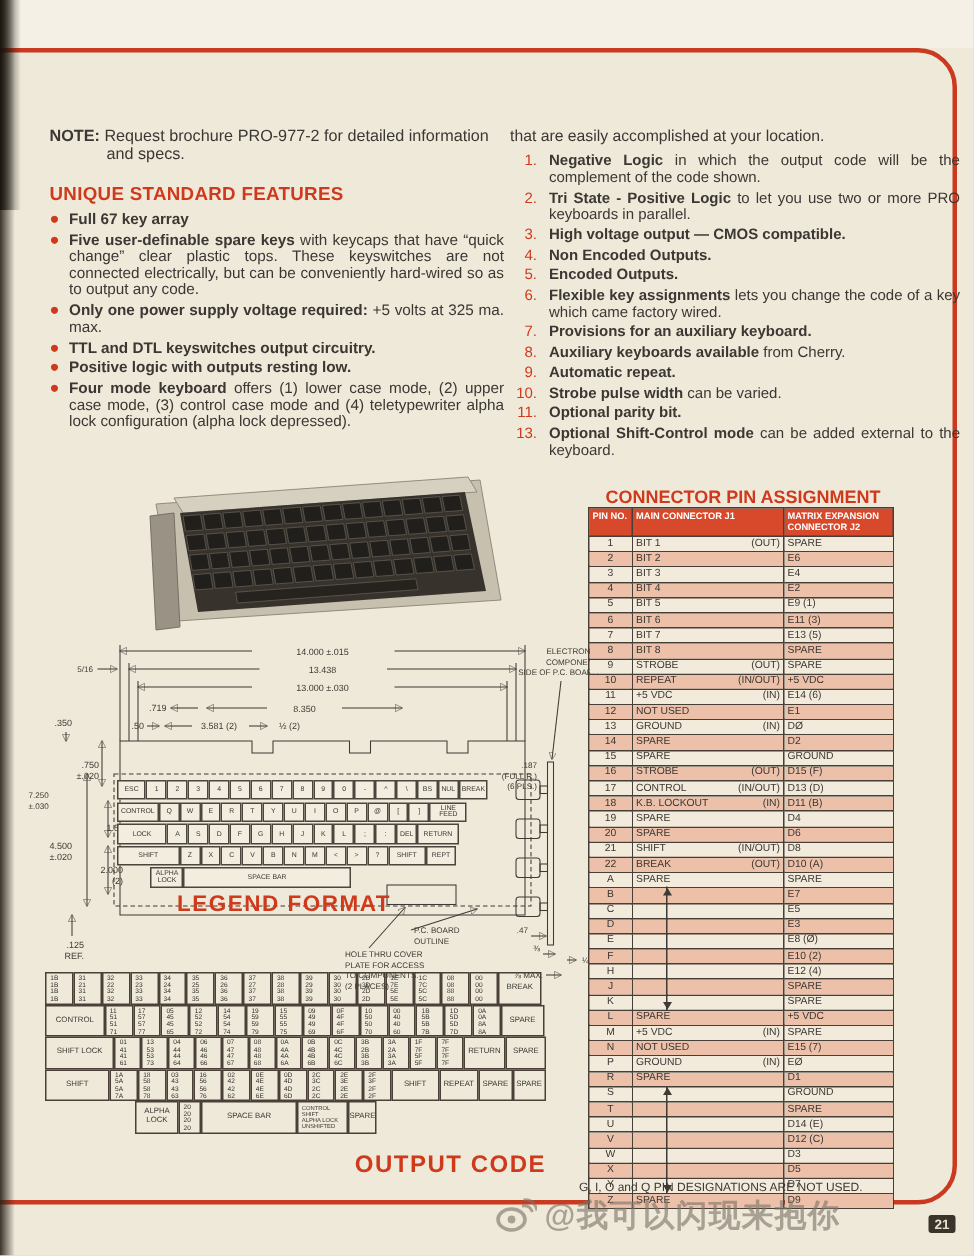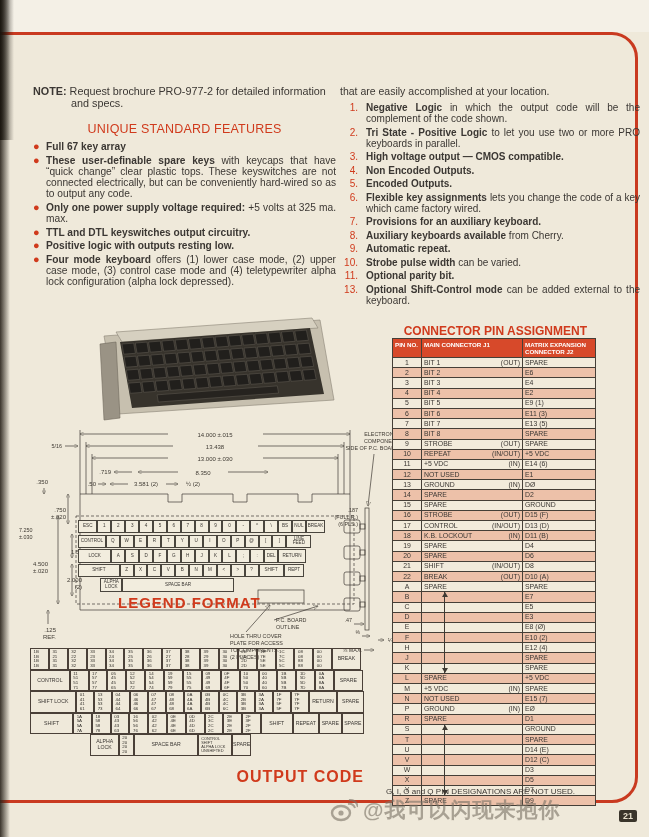--- a/index.html
+++ b/index.html
@@ -13,21 +13,21 @@
   #redframe{position:absolute;left:-22px;top:32px;width:654px;height:765px;
     border:3px solid #c93a20;border-radius:0 26px 26px 0;z-index:1;}
   .red{color:#d03a1c;}
   #title{position:absolute;left:0;top:36px;width:649px;text-align:center;
     font-size:30px;font-weight:bold;color:#d73c1e;letter-spacing:.5px;z-index:2;}
 
   
   #leftcol{position:absolute;left:33px;top:80px;width:303px;z-index:2;}
   #intro{font-size:10.8px;line-height:12.1px;text-align:justify;margin:0;}
   #notep{font-size:10.8px;line-height:12.1px;margin:5px 0 0 0;padding-left:38px;text-indent:-38px;}
-  #std-heading{font-size:12.5px;font-weight:normal;margin-top:13px;letter-spacing:.2px;text-align:center;}
+  #std-heading{font-size:12.5px;font-weight:bold;margin-top:13px;letter-spacing:.2px;}
   #std-list{margin-top:6px;}
   .bullet-item{position:relative;padding-left:13px;font-size:10.2px;line-height:10.9px;margin-bottom:3px;text-align:justify;}
   .bullet-dot{position:absolute;left:0;top:-1px;color:#d03a1c;font-size:11px;}
 
   
   #rightcol{position:absolute;left:340px;top:84px;width:300px;z-index:2;}
   #sp-heading{font-size:12.5px;font-weight:bold;letter-spacing:.2px;}
   #sp-sub{font-size:10.5px;margin-top:1px;}
   #sp-list{margin-top:5px;}
   .num-item{position:relative;padding-left:26px;font-size:10px;line-height:11px;margin-bottom:2.5px;text-align:justify;}
@@ -91,21 +91,21 @@
   <div id="redframe"></div>
   <div id="leftedge"></div>
   <div id="leftedge2"></div>
 
 
   <div id="leftcol">
     <p id="notep"><b>NOTE:</b> <span>Request brochure PRO-977-2 for detailed information and specs.</span></p>
     <div id="std-heading" class="red">UNIQUE STANDARD FEATURES</div>
     <div id="std-list">
         <div class="bullet-item"><span class="bullet-dot">●</span><b>Full 67 key array</b><span></span></div>
-        <div class="bullet-item"><span class="bullet-dot">●</span><b>These user-definable spare keys</b><span> with keycaps that have “quick change” clear plastic tops. These keyswitches are not connected electrically, but can be conveniently hard-wired so as to output any code.</span></div>
+        <div class="bullet-item"><span class="bullet-dot">●</span><b>Five user-definable spare keys</b><span> with keycaps that have “quick change” clear plastic tops. These keyswitches are not connected electrically, but can be conveniently hard-wired so as to output any code.</span></div>
         <div class="bullet-item"><span class="bullet-dot">●</span><b>Only one power supply voltage required:</b><span> +5 volts at 325 ma. max.</span></div>
         <div class="bullet-item"><span class="bullet-dot">●</span><b>TTL and DTL keyswitches output circuitry.</b><span></span></div>
         <div class="bullet-item"><span class="bullet-dot">●</span><b>Positive logic with outputs resting low.</b><span></span></div>
         <div class="bullet-item"><span class="bullet-dot">●</span><b>Four mode keyboard</b><span> offers (1) lower case mode, (2) upper case mode, (3) control case mode and (4) teletypewriter alpha lock configuration (alpha lock depressed).</span></div>
       </div>
   </div>
 
   <svg id="photo" viewBox="0 0 254 110">
       <polygon points="18,22 234,6 248,86 32,100" fill="#c7c0af" stroke="#8a8376" stroke-width=".6"></polygon>
       <polygon points="14,30 30,28 34,104 18,106" fill="#9a9385" stroke="#6f685c" stroke-width=".6"></polygon>

